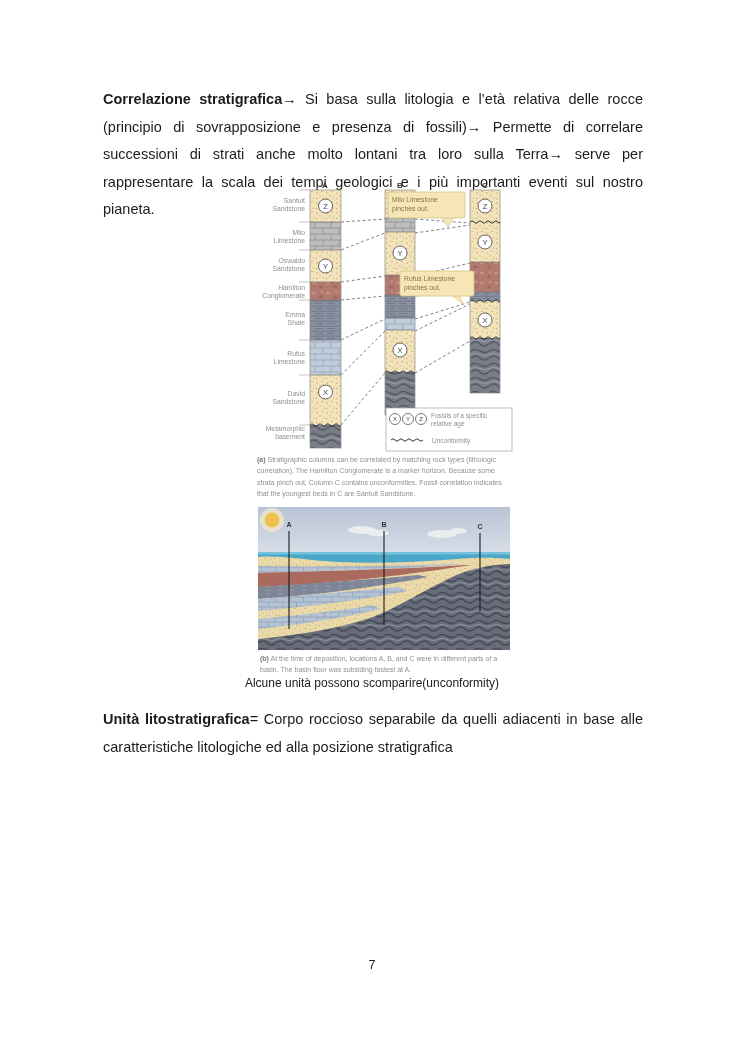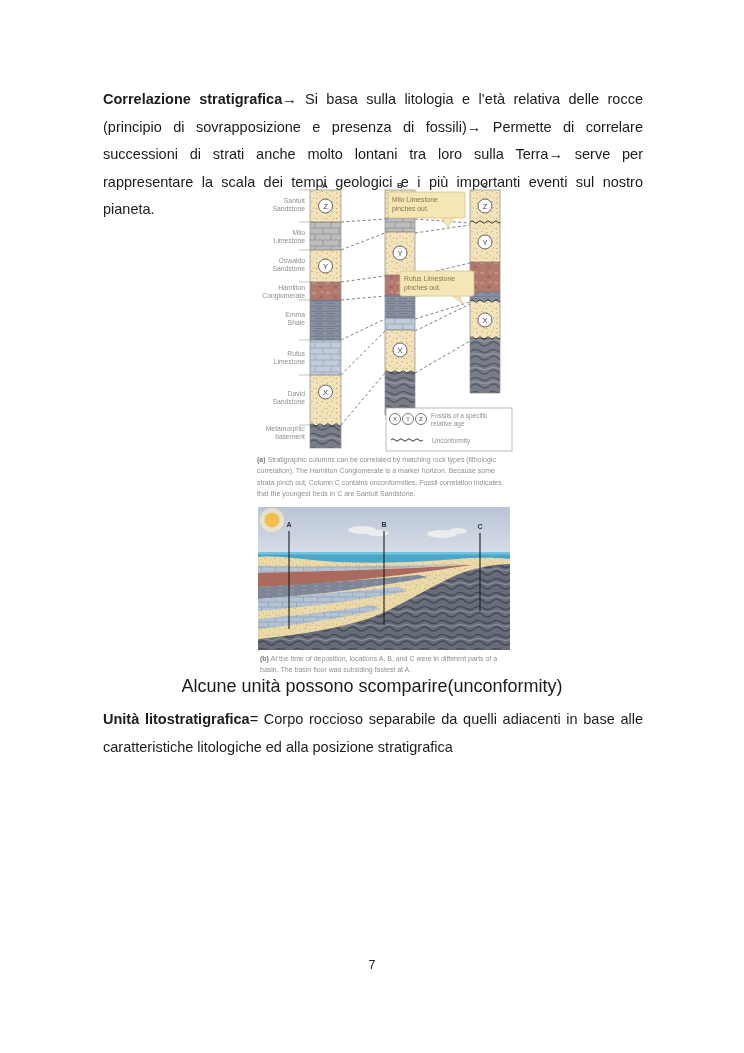--- a/index.html
+++ b/index.html
@@ -15,21 +15,21 @@
     position:absolute; left:103px; width:540px;
     font-size:14.5px; line-height:27.6px; text-align:justify;
     color:#1c1c1c;
   }
   .para b { font-weight:bold; }
   .arrow { font-weight:bold; }
   #para1 { top:86px; }
   #para2 { top:706px; }
   #note-line {
     position:absolute; top:676px; left:0; width:744px;
-    text-align:center; font-size:18px; color:#1c1c1c;
+    text-align:center; font-size:12px; color:#1c1c1c;
   }
   #page-number {
     position:absolute; top:958px; left:0; width:744px;
     text-align:center; font-size:12.5px; color:#222;
   }
   .figwrap { position:absolute; }
   #figure-a { left:255px; top:180px; width:258px; height:330px; }
   #figure-b { left:258px; top:507px; width:252px; height:170px; }
   .figcaption {
     position:absolute; left:2px; width:248px;

